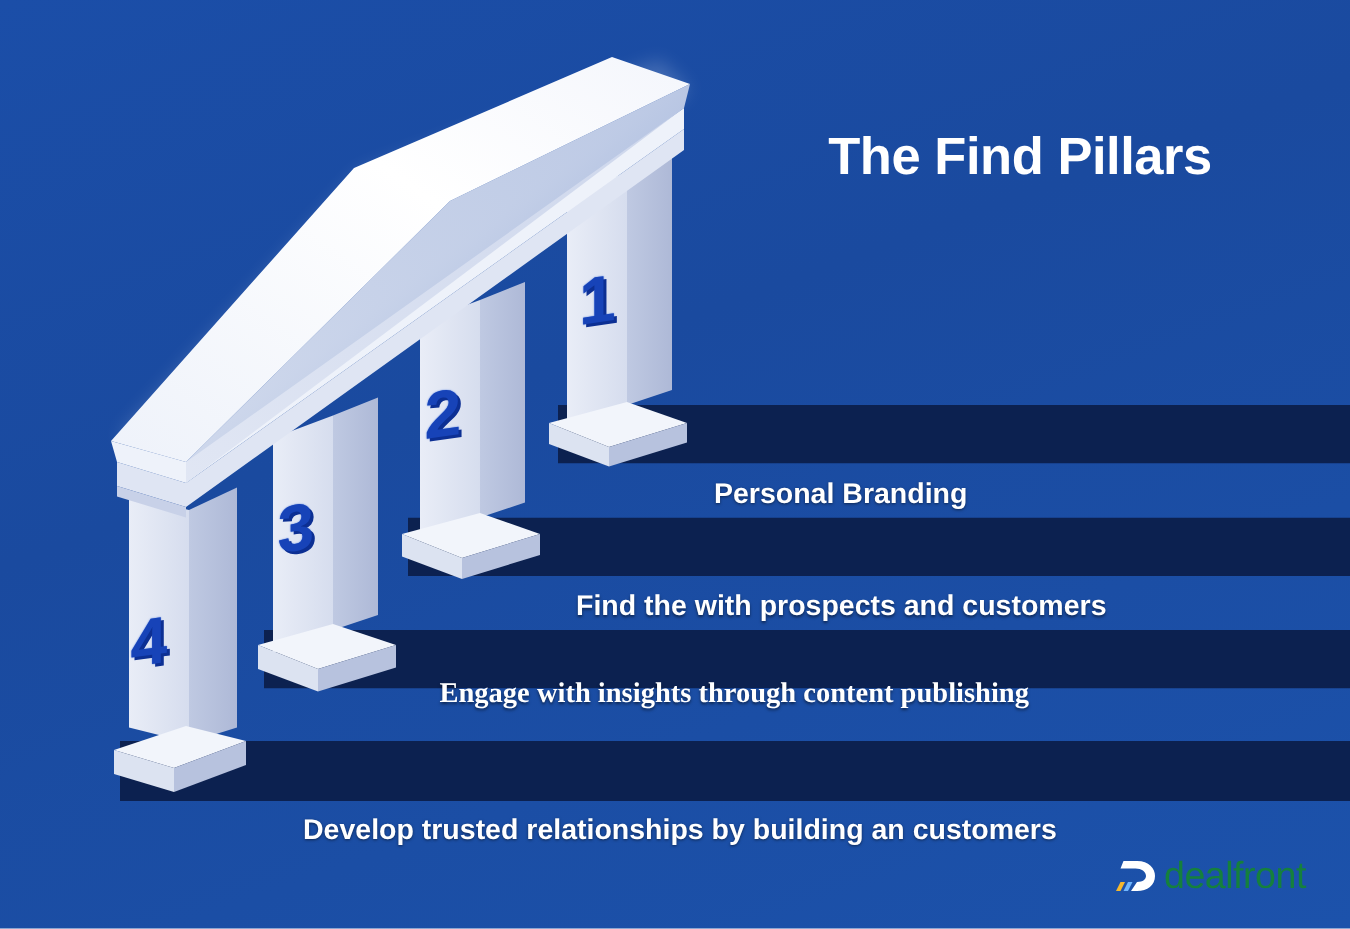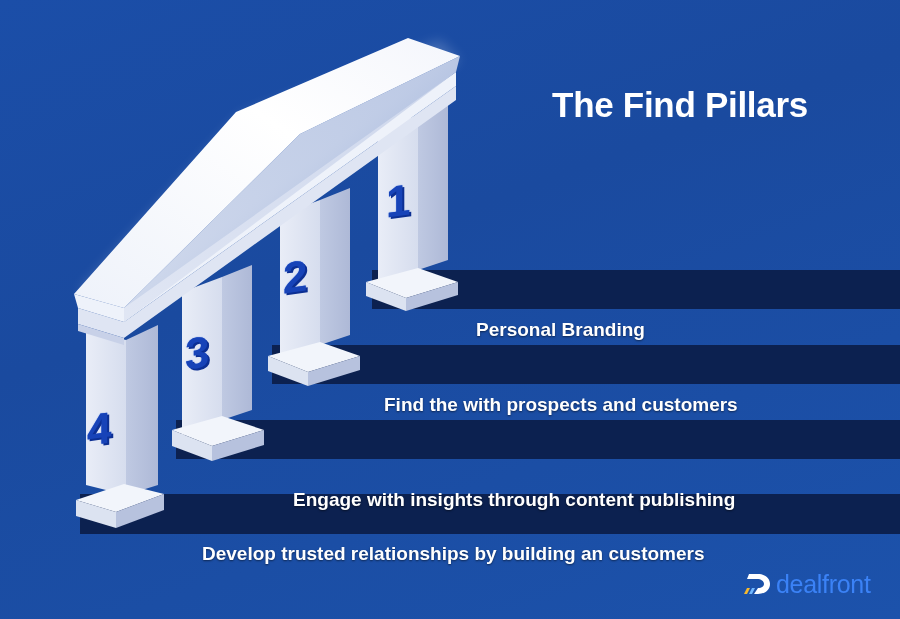--- a/index.html
+++ b/index.html
@@ -24,21 +24,21 @@
     color: #ffffff; font-size: 19px; font-weight: bold; white-space: nowrap;
     text-shadow: 0 1px 2px rgba(0,0,0,0.5);
     margin-top: 40px;
   }
   svg.art { position: absolute; left: 0; top: 0; }
   .logo {
     position: absolute; left: 742px; top: 570px; height: 28px;
     display: flex; align-items: center; gap: 4px;
   }
   .logo-text {
-    color: #3b82f6; font-size: 25px; font-weight: normal; letter-spacing: -0.3px;
+    color: #15803d; font-size: 25px; font-weight: normal; letter-spacing: -0.3px;
     line-height: 28px;
   }
   .pillar-num {
     position: absolute; color: #1743b8; font-weight: bold; font-size: 44px;
     text-shadow: 2px 2px 0 #0c2f93, 0 0 1px #2a5fd8;
     transform: skewY(-8deg);
   }
 </style>
 </head>
 <body>
@@ -120,21 +120,21 @@
     </g>
   </svg>
 
   <div class="pillar-num" style="left:386px; top:176px;">1</div>
   <div class="pillar-num" style="left:283px; top:252px;">2</div>
   <div class="pillar-num" style="left:185px; top:328px;">3</div>
   <div class="pillar-num" style="left:87px; top:404px;">4</div>
 
   <div class="band-label" style="left:476px; top:270px;">Personal Branding</div>
   <div class="band-label" style="left:384px; top:345px;">Find the with prospects and customers</div>
-  <div class="band-label" style="left:293px; top:440px;">Engage with insights through content publishing</div>
+  <div class="band-label" style="left:293px; top:403px;font-family:Liberation Serif, serif;">Engage with insights through content publishing</div>
   <div class="band-label" style="left:202px; top:494px;">Develop trusted relationships by building an customers</div>
 
   <div class="title">
     <div>The Find Pillars</div>
   </div>
 
   <div class="logo">
     <svg width="30" height="26" viewBox="0 0 30 26">
       <path d="M7,3 L16,3 C24,3 28,8 28,13 C28,19 23,23 16,23 L12,23 L16,17 C20,17 22,15 22,13 C22,10 19,8 15,8 L5,8 Z" fill="#ffffff"></path>
       <polygon points="2,23 5,17 8,17 5,23" fill="#f5b82e"></polygon>

